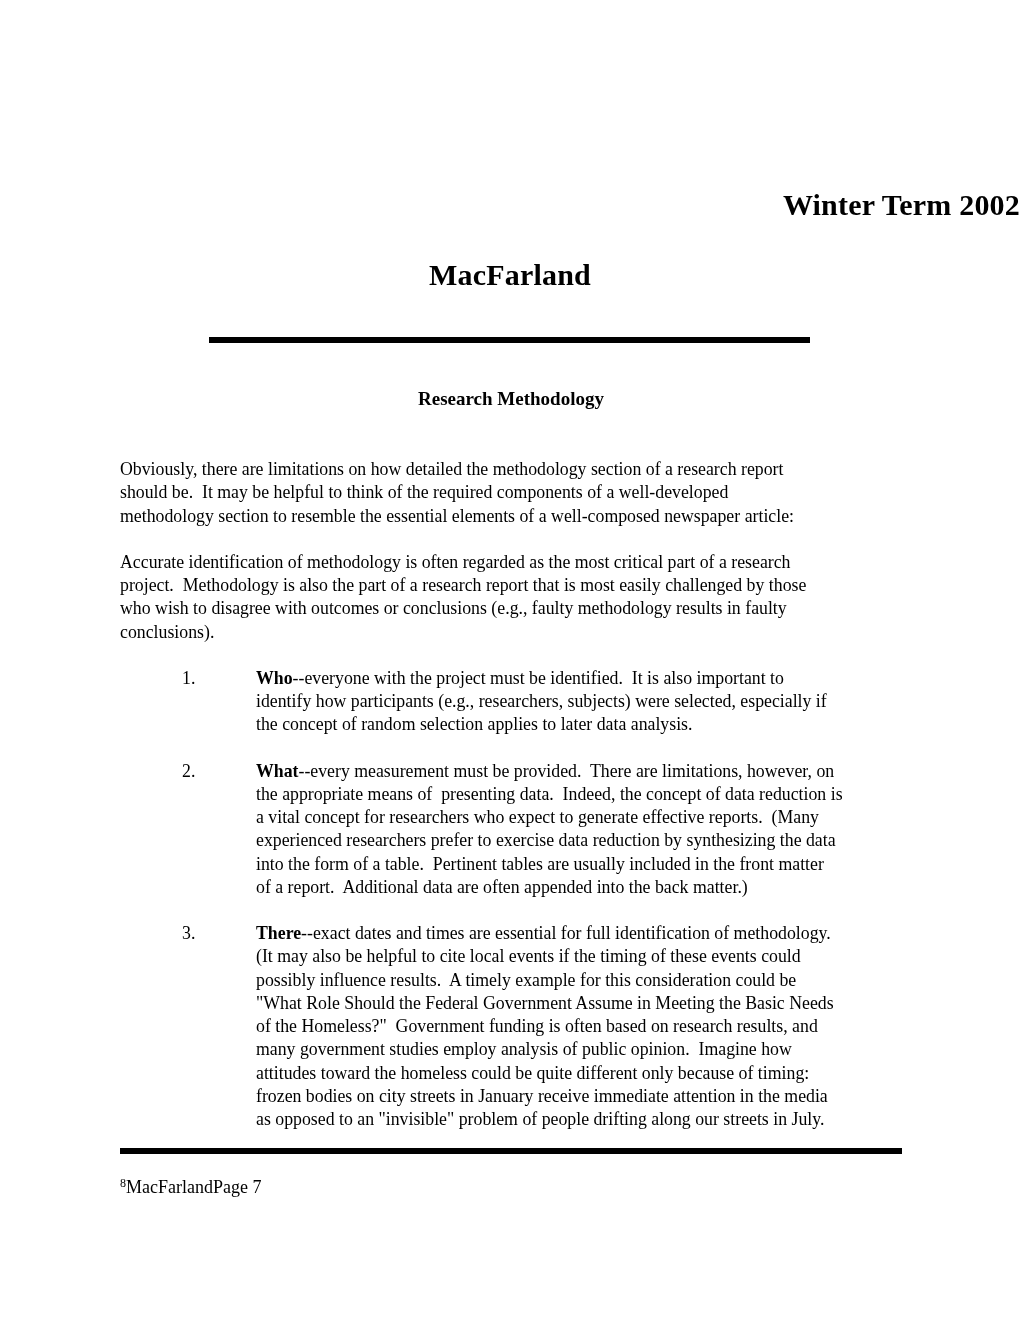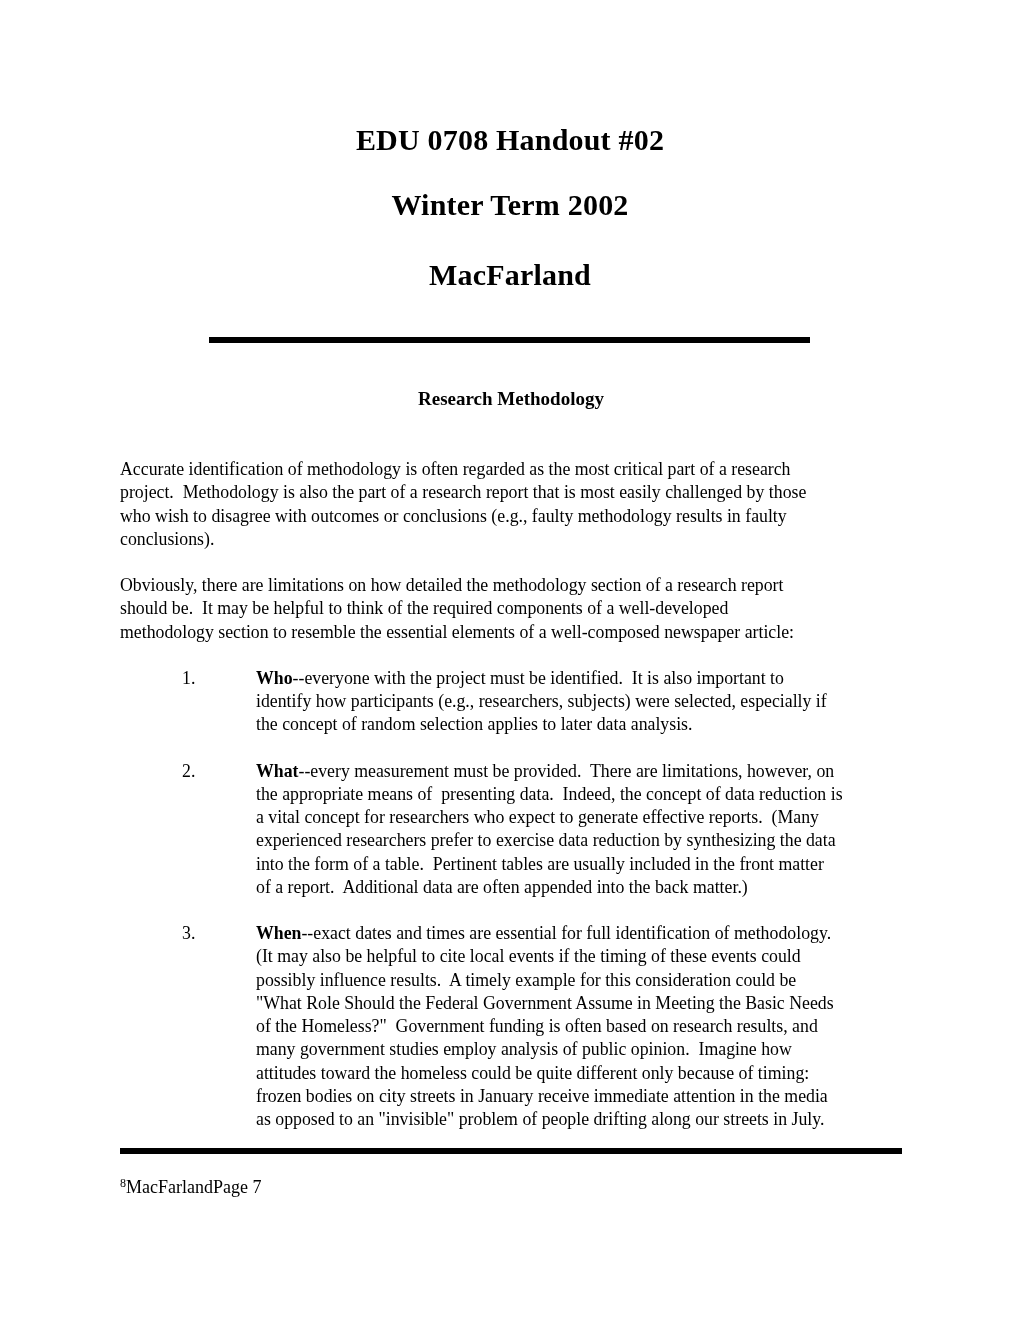--- a/index.html
+++ b/index.html
@@ -21,21 +21,21 @@
     left: 0;
     width: 1020px;
     margin: 0;
     text-align: center;
     font-size: 30px;
     line-height: 36px;
     font-weight: bold;
     letter-spacing: 0.2px;
   }
   .title-1 { top: 122px; }
-  .title-2 { top: 187px; }
+  .title-2 { top: 187px; text-align: right; }
   .title-3 { top: 257px; }
   .rule {
     position: absolute;
     height: 6px;
     background: #000000;
   }
   .rule-header {
     left: 209px;
     top: 337px;
     width: 601px;
@@ -102,59 +102,58 @@
     font-size: 12px;
     line-height: 0;
     vertical-align: 6px;
   }
 </style>
 </head>
 <body>
 
 <div class="page">
 
-  <h1 class="title-line title-1">EDU 0708 Handout #02</h1>
   <h1 class="title-line title-2">Winter Term 2002</h1>
   <h1 class="title-line title-3">MacFarland</h1>
 
   <div class="rule rule-header"></div>
 
   <h2 class="section-heading">Research Methodology</h2>
 
   <div class="content">
 
+    <p class="para lines">Obviously, there are limitations on how detailed the methodology section of a research report
+should be.  It may be helpful to think of the required components of a well-developed
+methodology section to resemble the essential elements of a well-composed newspaper article:</p>
+
     <p class="para lines">Accurate identification of methodology is often regarded as the most critical part of a research
 project.  Methodology is also the part of a research report that is most easily challenged by those
 who wish to disagree with outcomes or conclusions (e.g., faulty methodology results in faulty
 conclusions).</p>
-
-    <p class="para lines">Obviously, there are limitations on how detailed the methodology section of a research report
-should be.  It may be helpful to think of the required components of a well-developed
-methodology section to resemble the essential elements of a well-composed newspaper article:</p>
 
     <div class="list-item">
       <span class="list-number">1.</span>
       <p><span class="lead">Who</span><span class="lines">--everyone with the project must be identified.  It is also important to
 identify how participants (e.g., researchers, subjects) were selected, especially if
 the concept of random selection applies to later data analysis.</span></p>
     </div>
 
     <div class="list-item">
       <span class="list-number">2.</span>
       <p><span class="lead">What</span><span class="lines">--every measurement must be provided.  There are limitations, however, on
 the appropriate means of  presenting data.  Indeed, the concept of data reduction is
 a vital concept for researchers who expect to generate effective reports.  (Many
 experienced researchers prefer to exercise data reduction by synthesizing the data
 into the form of a table.  Pertinent tables are usually included in the front matter
 of a report.  Additional data are often appended into the back matter.)</span></p>
     </div>
 
     <div class="list-item">
       <span class="list-number">3.</span>
-      <p><span class="lead">When</span><span class="lines">--exact dates and times are essential for full identification of methodology.
+      <p><span class="lead">There</span><span class="lines">--exact dates and times are essential for full identification of methodology.
 (It may also be helpful to cite local events if the timing of these events could
 possibly influence results.  A timely example for this consideration could be
 "What Role Should the Federal Government Assume in Meeting the Basic Needs
 of the Homeless?"  Government funding is often based on research results, and
 many government studies employ analysis of public opinion.  Imagine how
 attitudes toward the homeless could be quite different only because of timing:
 frozen bodies on city streets in January receive immediate attention in the media
 as opposed to an "invisible" problem of people drifting along our streets in July.</span></p>
     </div>
 

